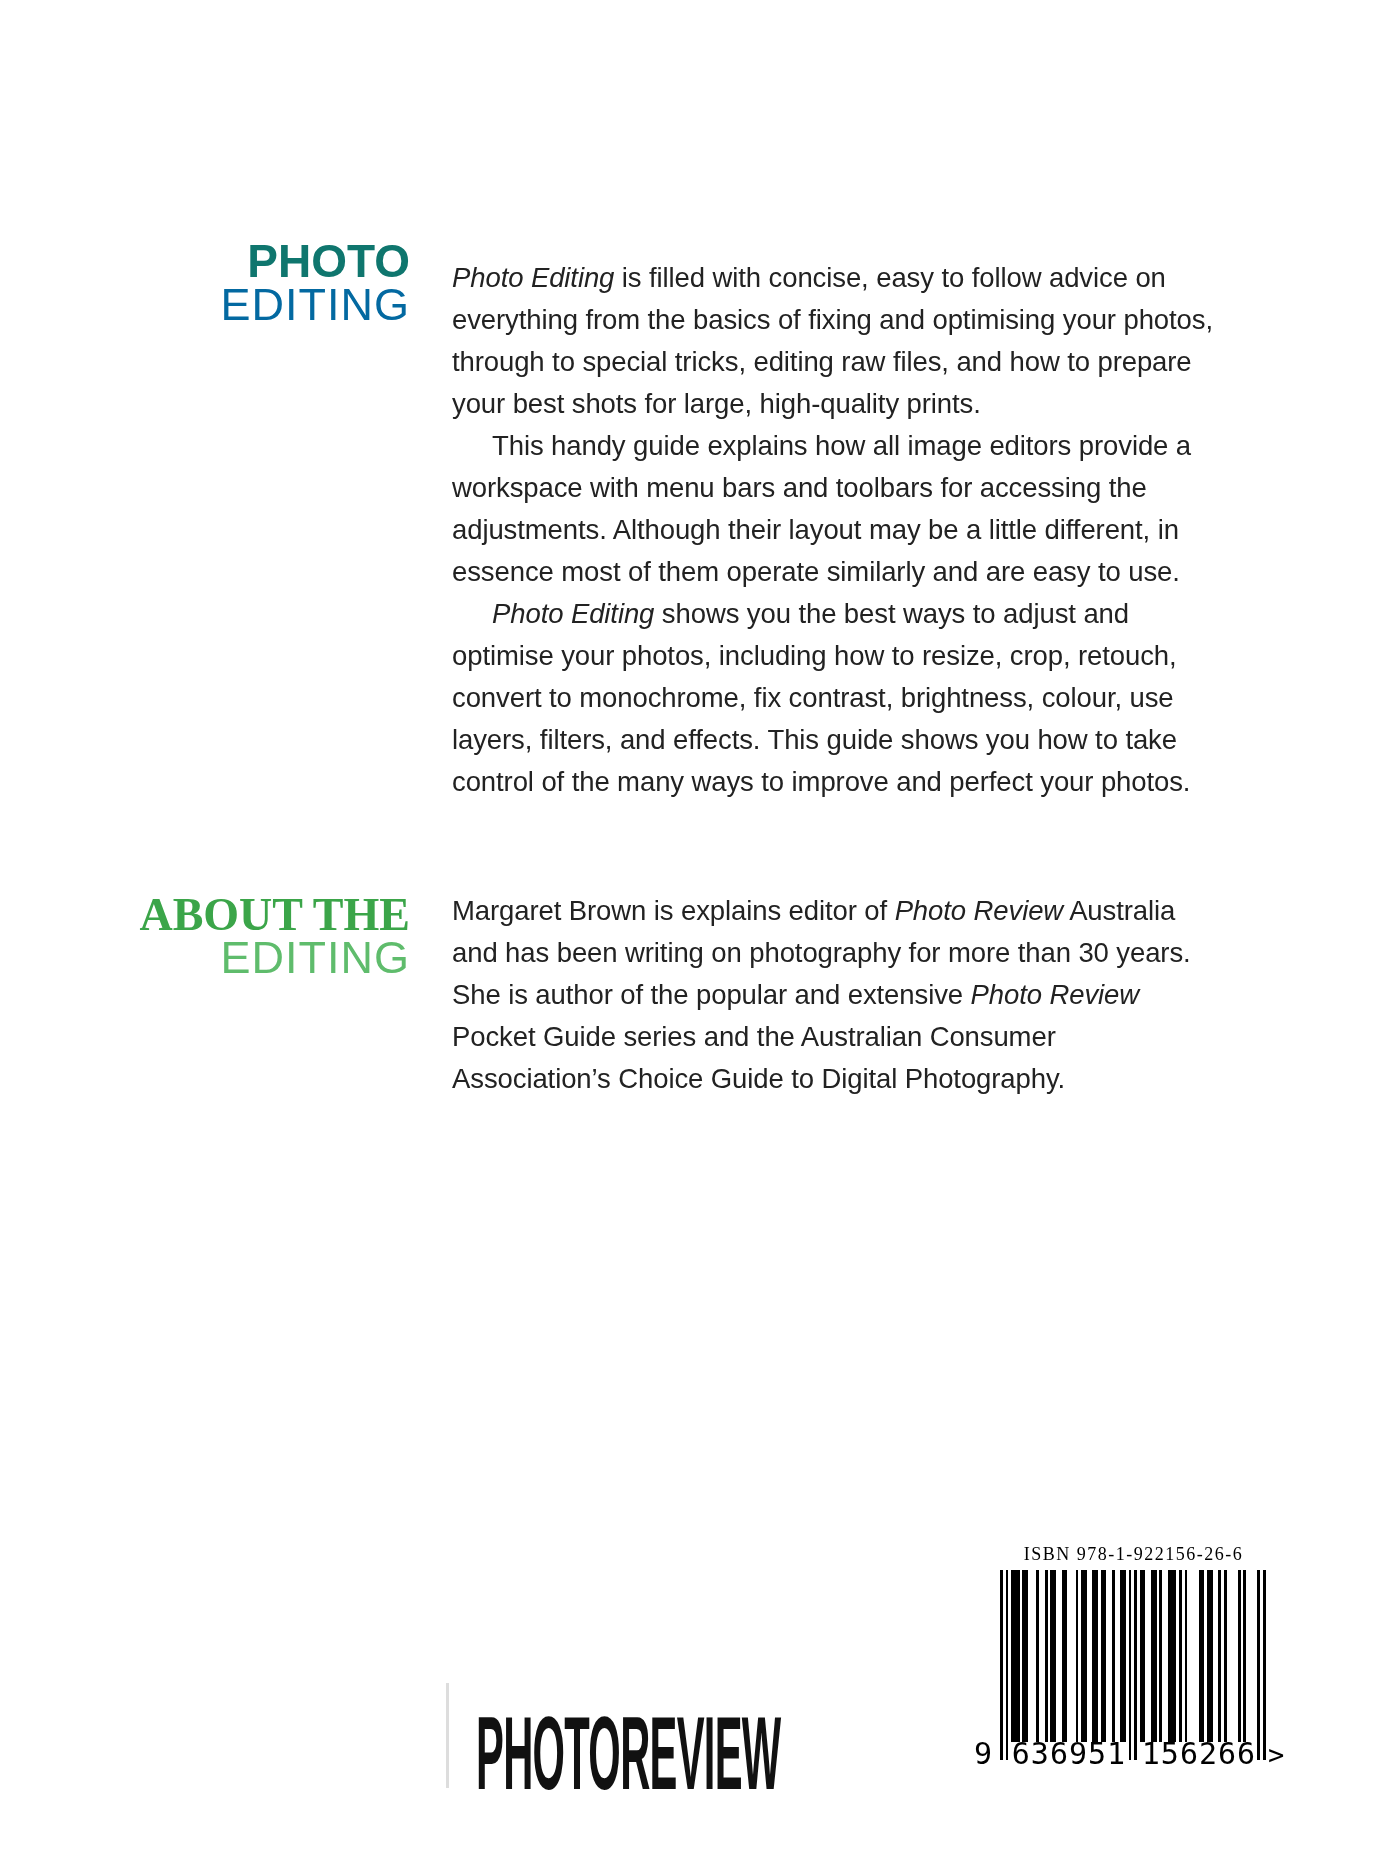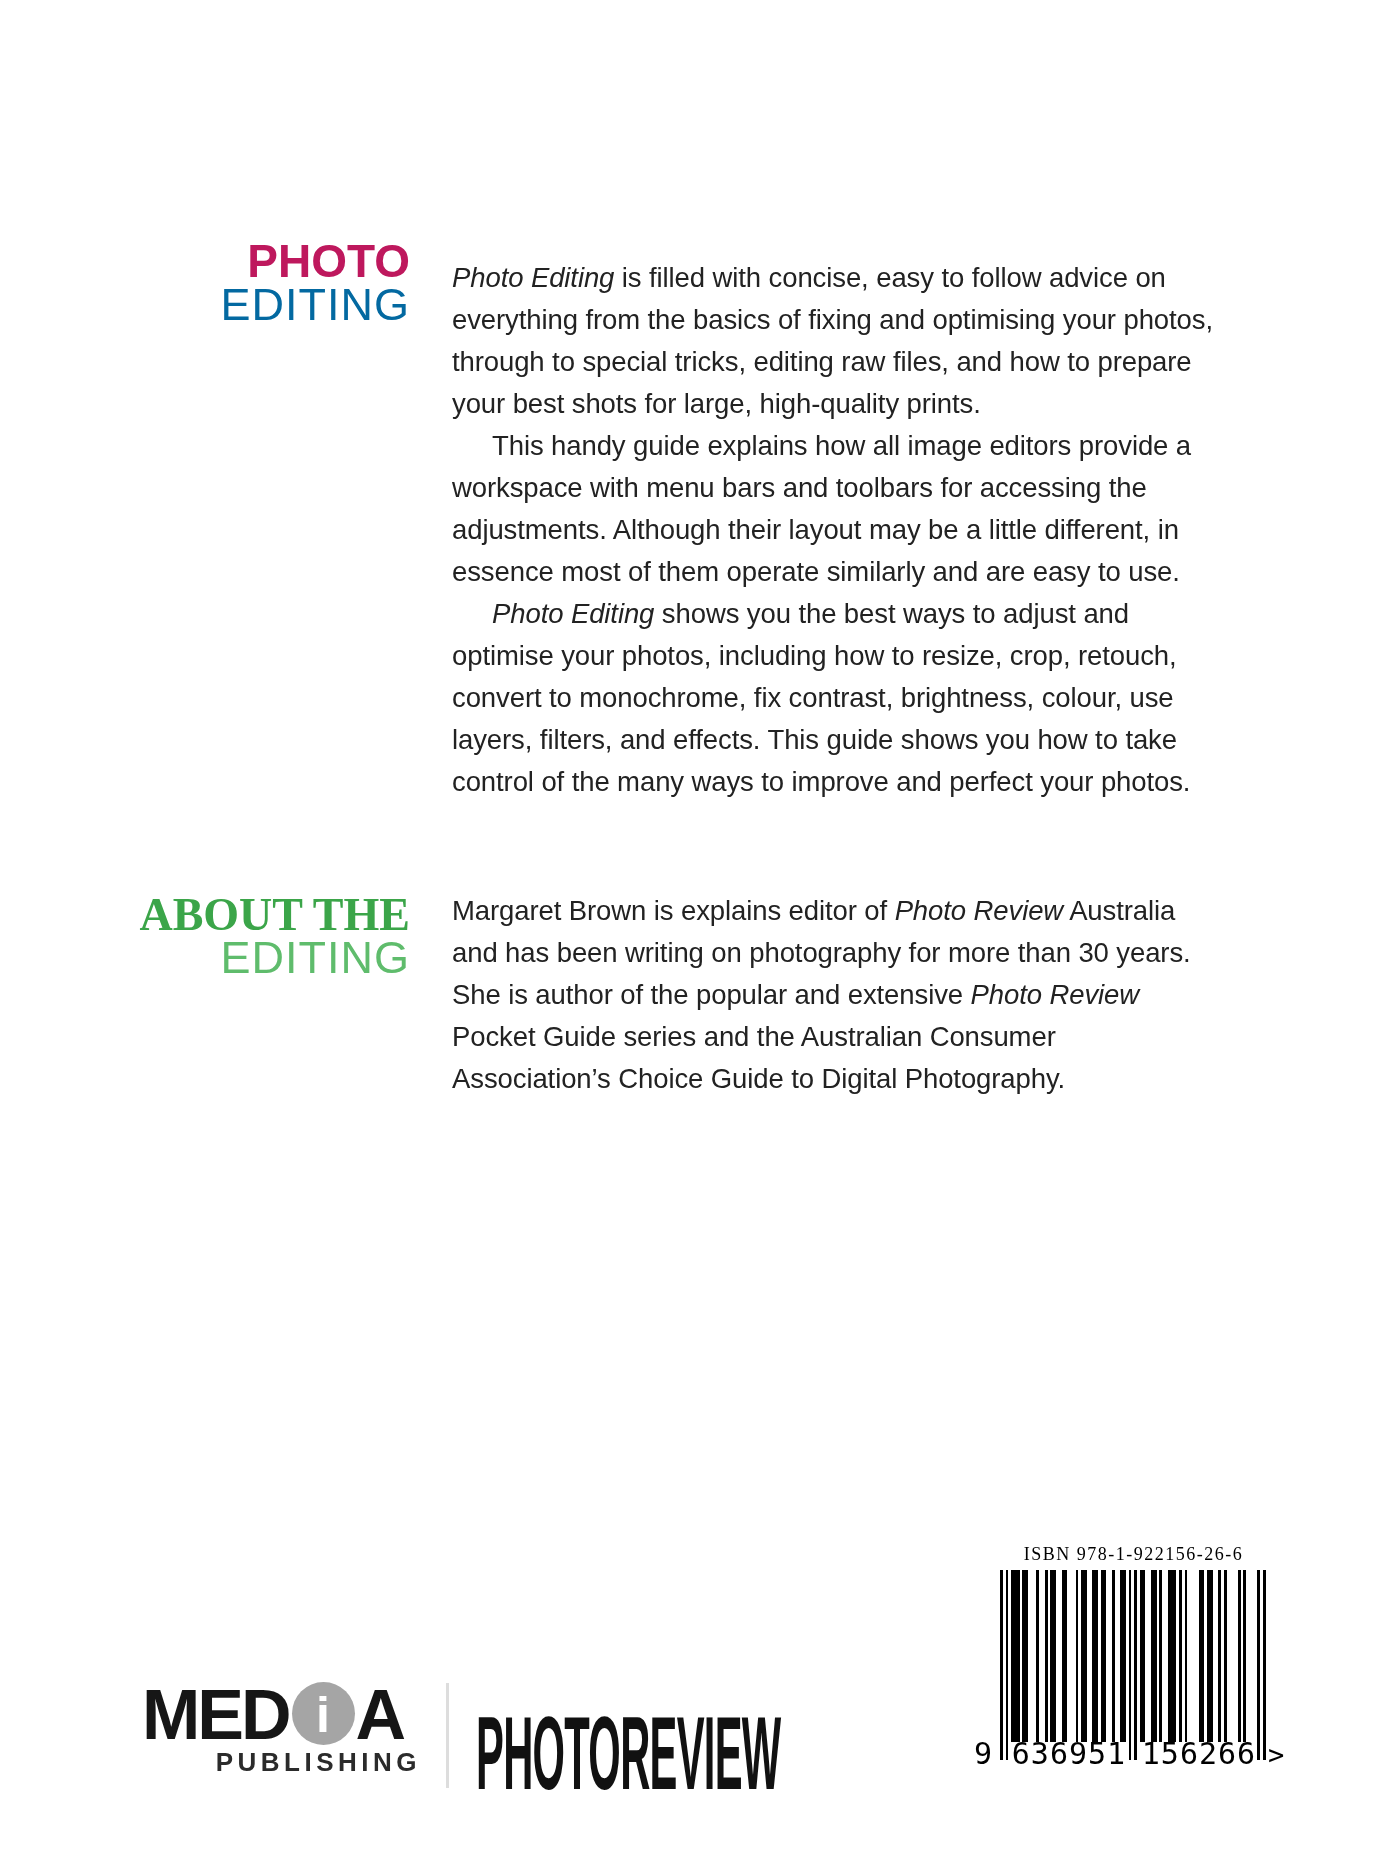--- a/index.html
+++ b/index.html
@@ -45,49 +45,39 @@
   .bc-g1 { left:10px;  width:118px; text-align:center; letter-spacing:1px; }
   .bc-g2 { left:140px; width:118px; text-align:center; letter-spacing:1px; }
   .bc-gt { left:268px; font-size:27px; top:169px; }
 </style>
 </head>
 <body>
 
 <div class="page">
 
   <div class="heading-block" style="top:240px;">
-    <div class="h-bold" style="color:#be185d;">PHOTO</div>
+    <div class="h-bold" style="color:#0f766e;">PHOTO</div>
     <div class="h-light" style="color:#0369a1;">EDITING</div>
   </div>
 
   <div class="text-col" style="top:237px;margin-top:20px;">
     <p><span class="i">Photo Editing</span><span> is filled with concise, easy to follow advice on everything from the basics of fixing and optimising your photos, through to special tricks, editing raw files, and how to prepare your best shots for large, high-quality prints.</span></p>
     <p class="indent"><span>This handy guide explains how all image editors provide a workspace with menu bars and toolbars for accessing the adjustments. Although their layout may be a little different, in essence most of them operate similarly and are easy to use.</span></p>
     <p class="indent"><span class="i">Photo Editing</span><span> shows you the best ways to adjust and optimise your photos, including how to resize, crop, retouch, convert to monochrome, fix contrast, brightness, colour, use layers, filters, and effects. This guide shows you how to take control of the many ways to improve and perfect your photos.</span></p>
   </div>
 
   <div class="heading-block" style="top:893px;">
     <div class="h-bold" style="color:#3ba549;font-family:Liberation Serif, serif;">ABOUT THE</div>
     <div class="h-light" style="color:#5fbc6c;">EDITING</div>
   </div>
 
   <div class="text-col" style="top:890px;">
     <p><span>Margaret Brown is explains editor of </span><span class="i">Photo Review</span><span> Australia and has been writing on photography for more than 30 years. She is author of the popular and extensive </span><span class="i">Photo Review</span><span> Pocket Guide series and the Australian Consumer Association’s Choice Guide to Digital Photography.</span></p>
   </div>
 
-  <div class="media-logo">
-    <div class="media-row">
-      <span class="media-word">MED</span>
-      <span class="media-circle">
-        <span>i</span>
-      </span>
-      <span class="media-word">A</span>
-    </div>
-    <div class="publishing">PUBLISHING</div>
-  </div>
 
   <div class="logo-divider"></div>
 
   <div class="photoreview">PHOTOREVIEW</div>
 
   <div class="barcode-block">
     <div class="isbn-label">ISBN 978-1-922156-26-6</div>
     <div class="bars">
       <div class="bc-digits bc-d9">9</div>
       <div class="bc-digits bc-g1">636951</div>

